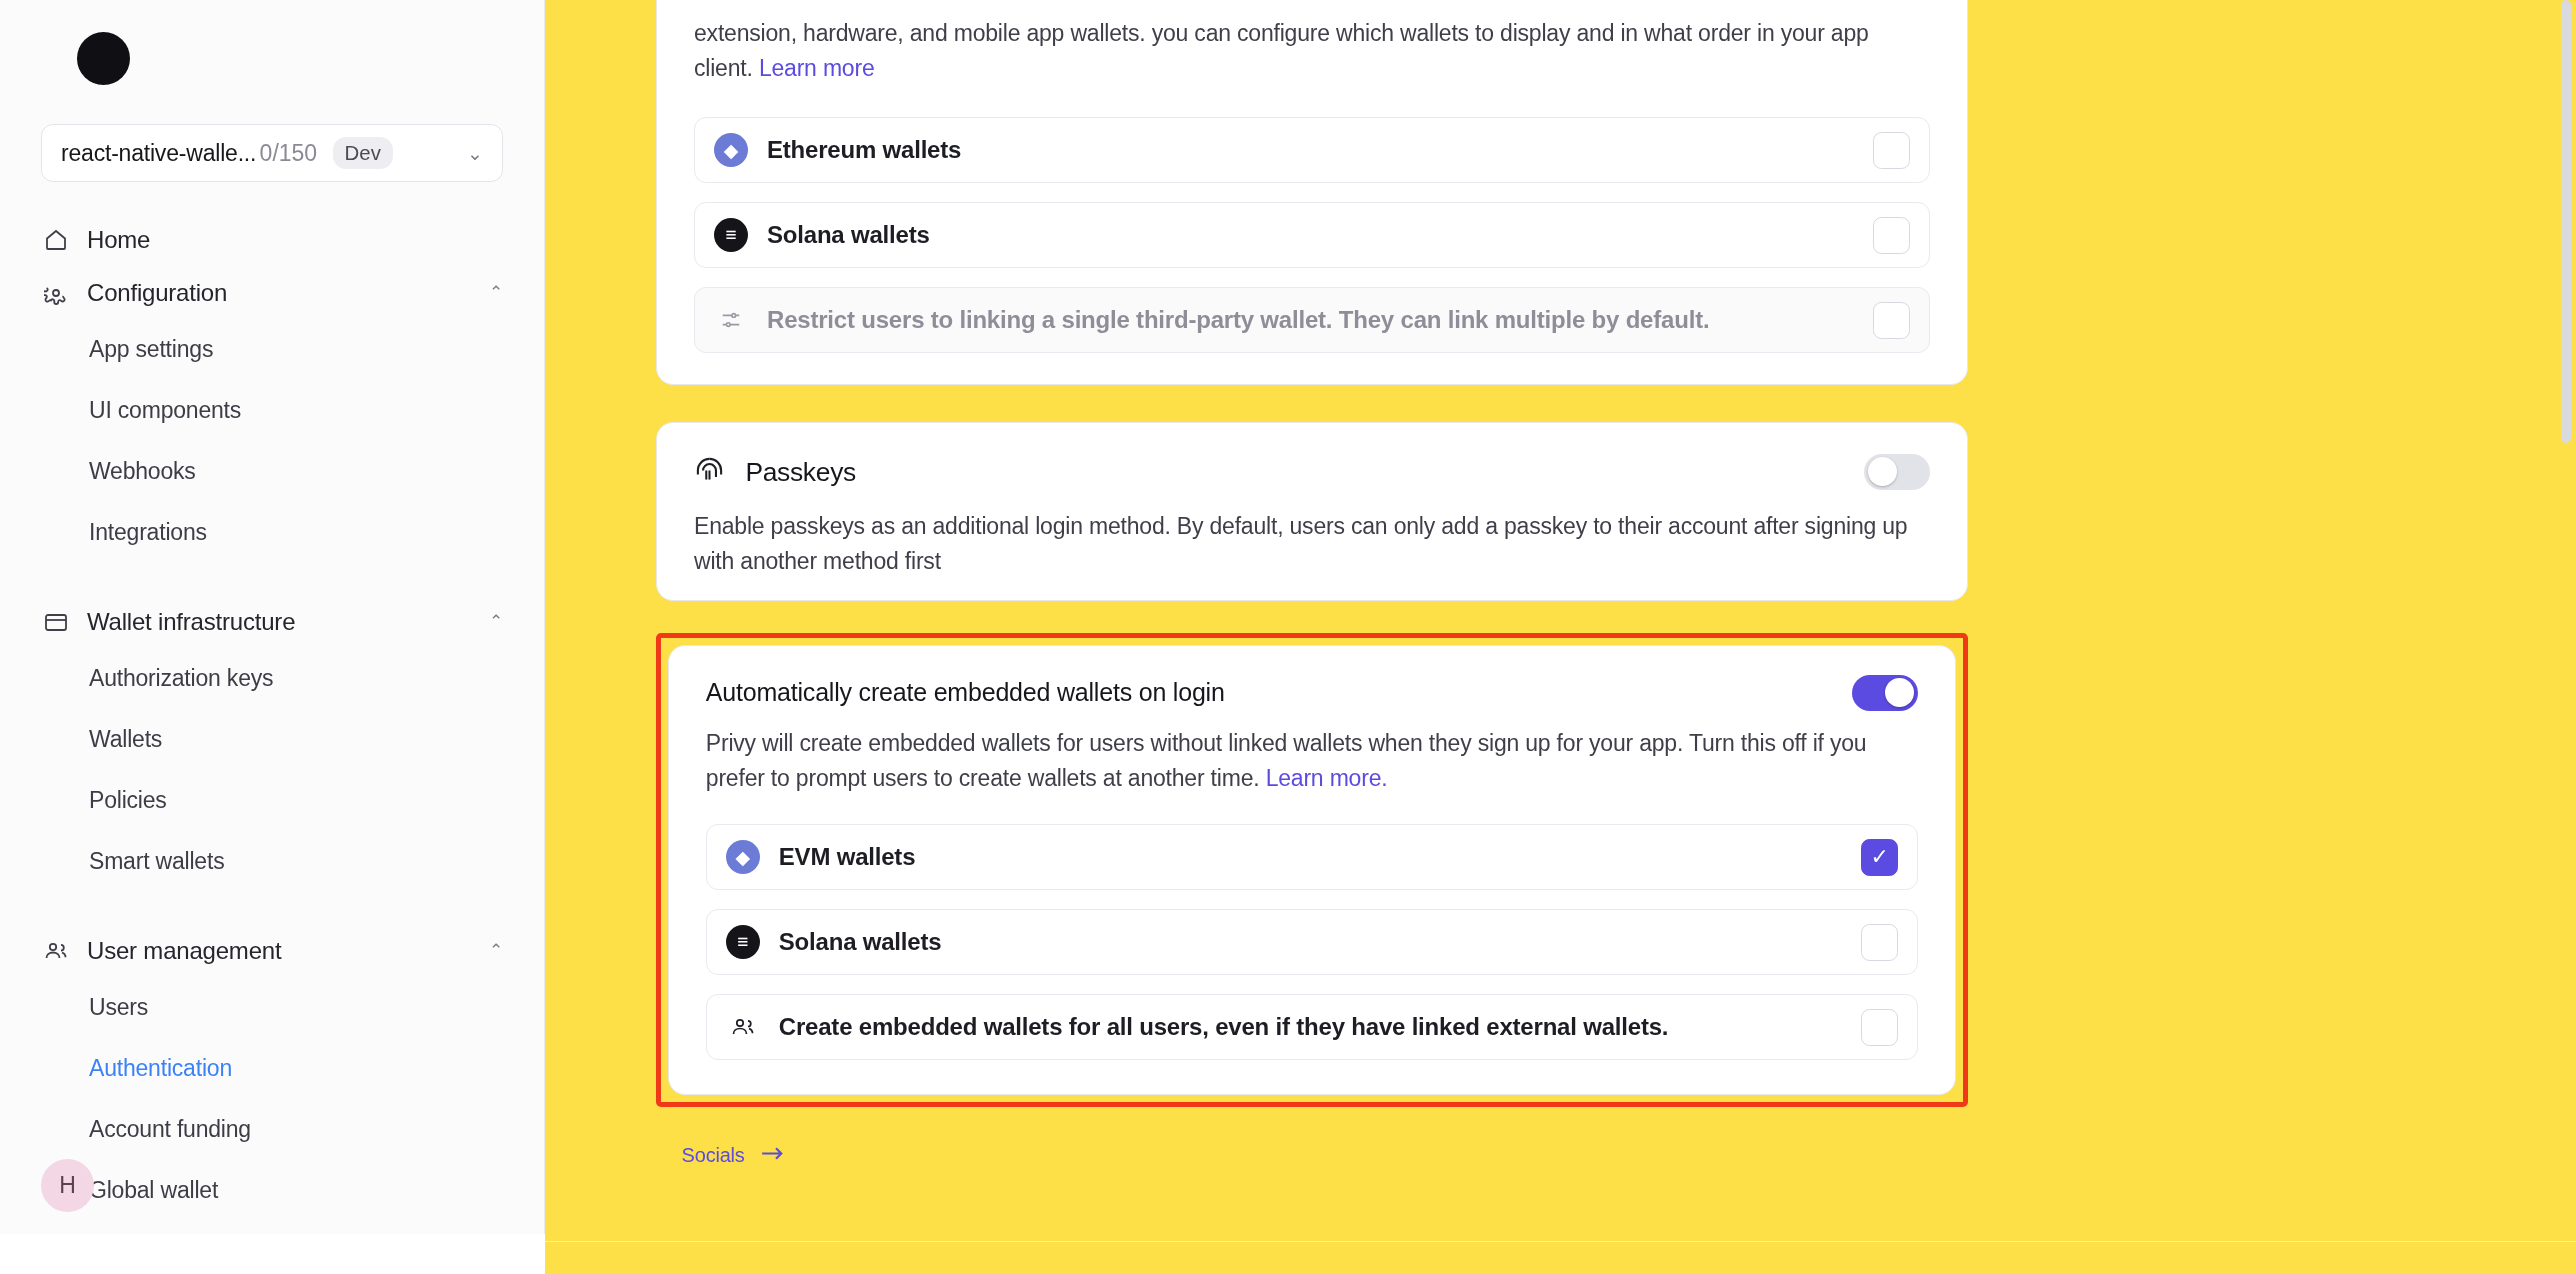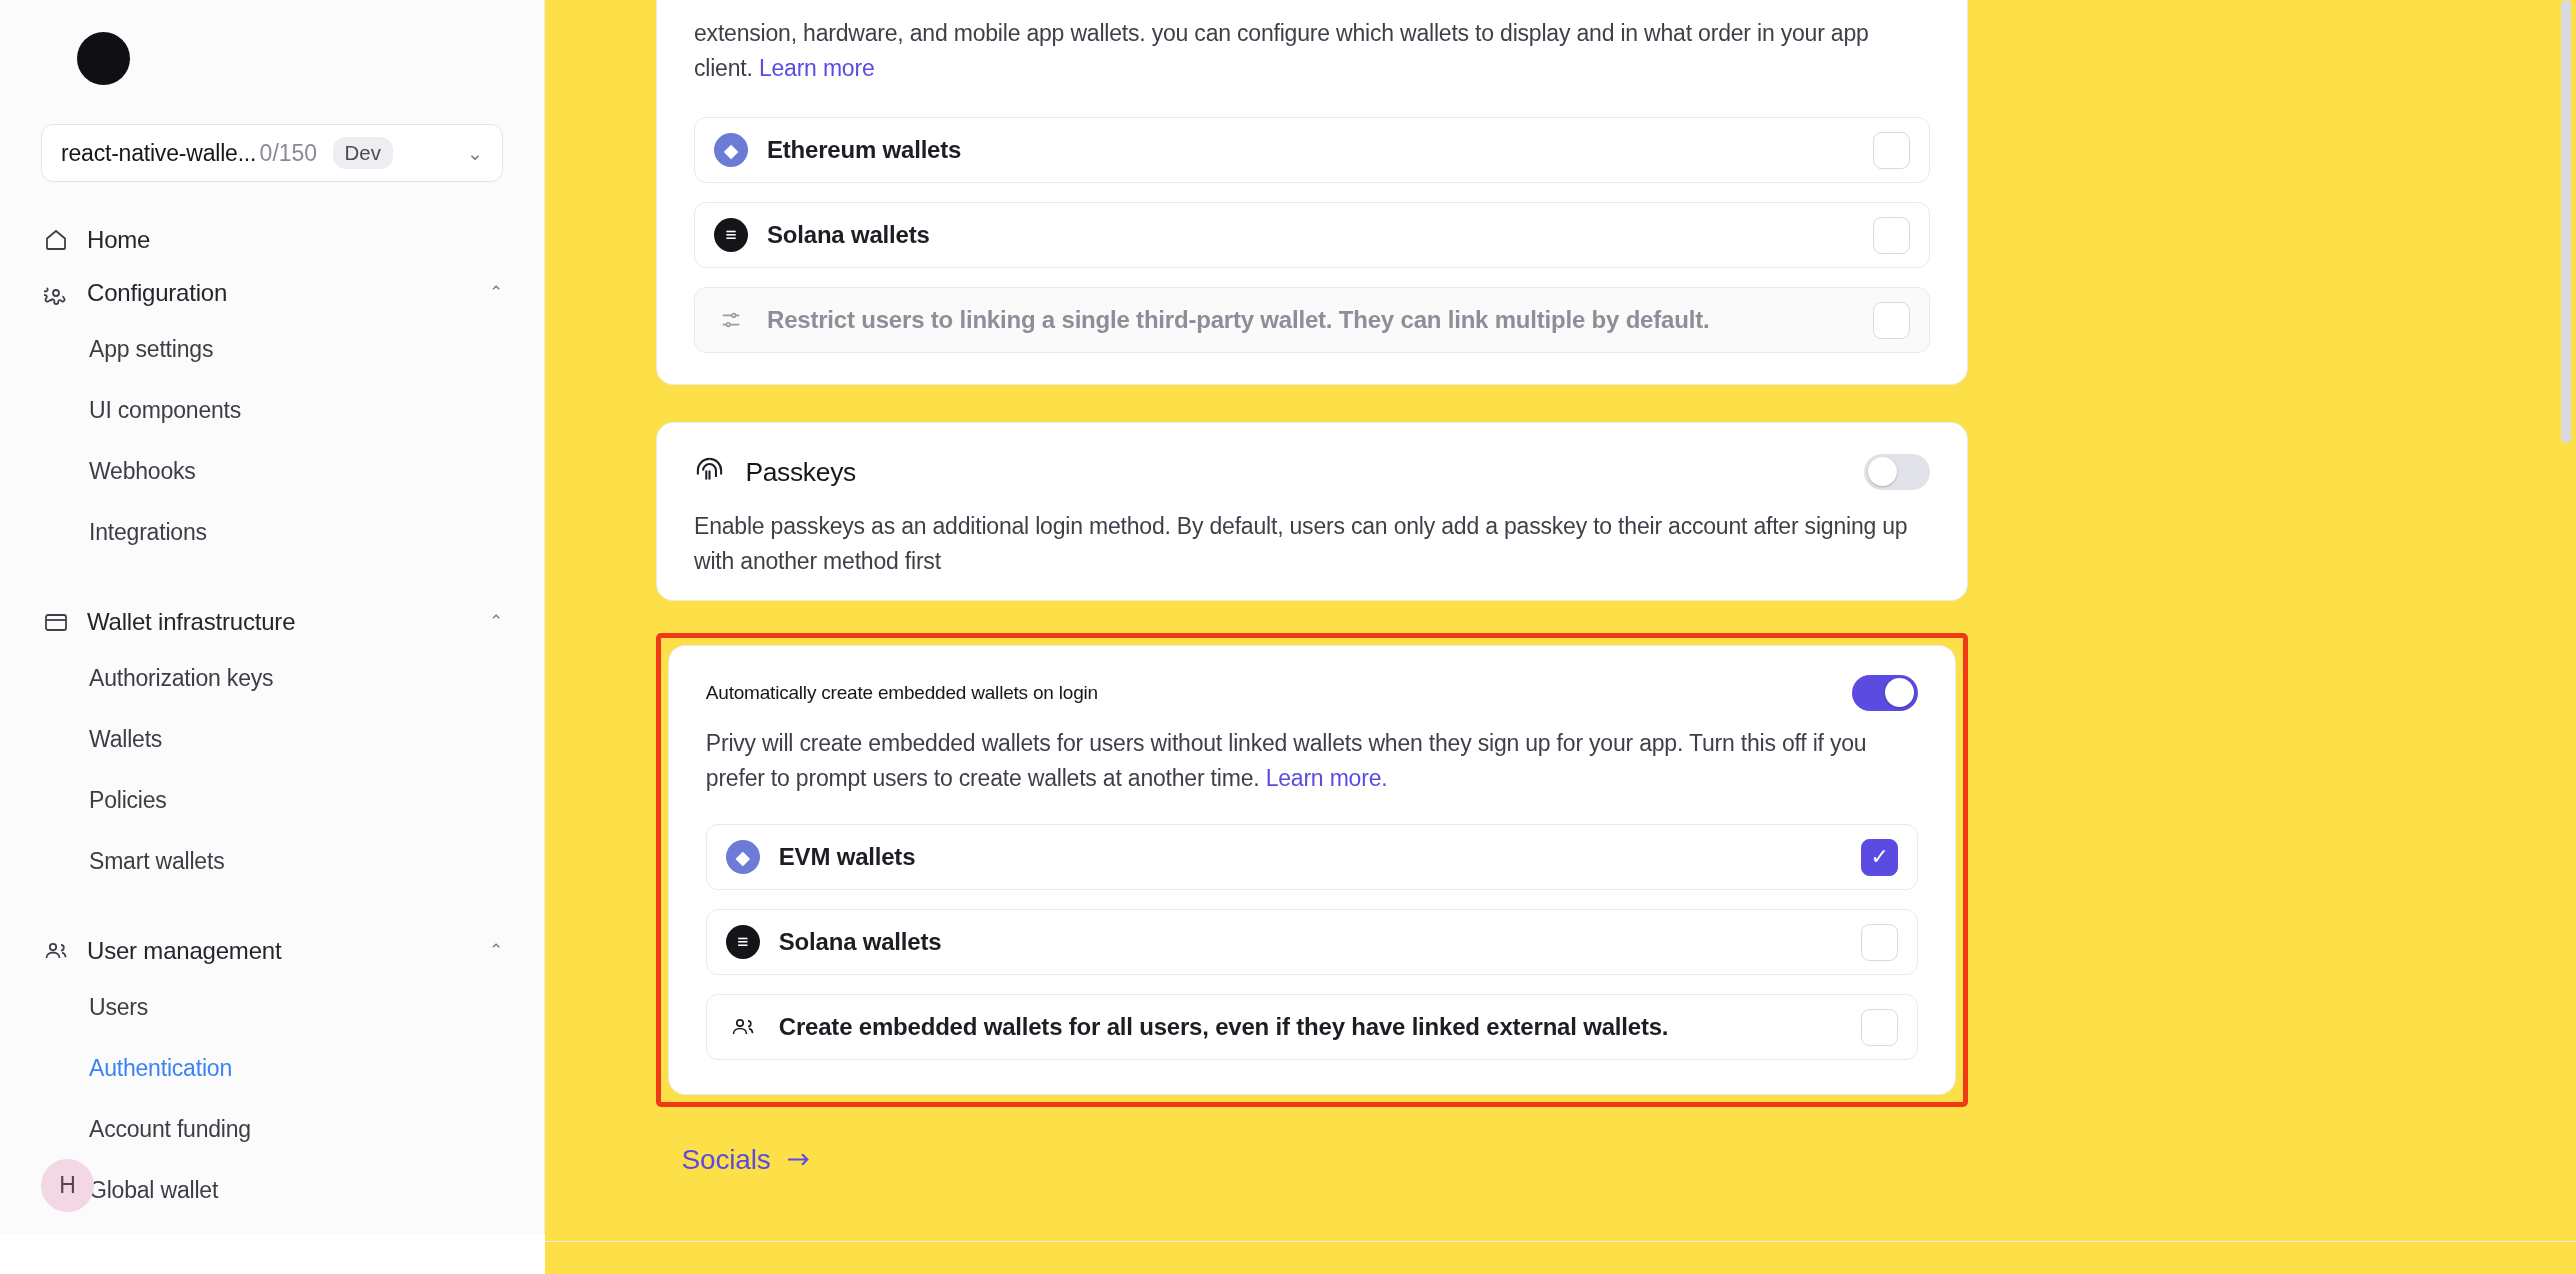--- a/index.html
+++ b/index.html
@@ -130,25 +130,25 @@
   .toggle.on { background: #5b4be0; }
   .toggle.on .knob { left: 33px; }
 
   .highlight-wrap {
     margin-top: 32px;
     border: 5.1px solid #f03a17;
     border-radius: 5.1px;
     padding: 6.8px;
   }
   .card3 { padding: 29px 37px 34px 37px; }
-  .card3-title { font-size: 19px; color: #16161c; letter-spacing: -0.2px; }
+  .card3-title { font-size: 25px; color: #16161c; letter-spacing: -0.2px; }
 
   .footer-link {
     margin-top: 37px; display: flex; align-items: center; gap: 15.3px;
-    font-size: 28px; color: #5b4be0; letter-spacing: -0.2px;
+    font-size: 20px; color: #5b4be0; letter-spacing: -0.2px;
     padding-left: 25.6px;
   }
 
   .page-bottom-rule {
     position: absolute; left: 0; right: 0; bottom: 32px;
     border-bottom: 1.7px solid #ececf1;
   }
   .scrollbar {
     position: absolute; right: 5.1px; top: 0; width: 10.2px; height: 443px;
     background: #d9d9e0; border-radius: 5.1px;

